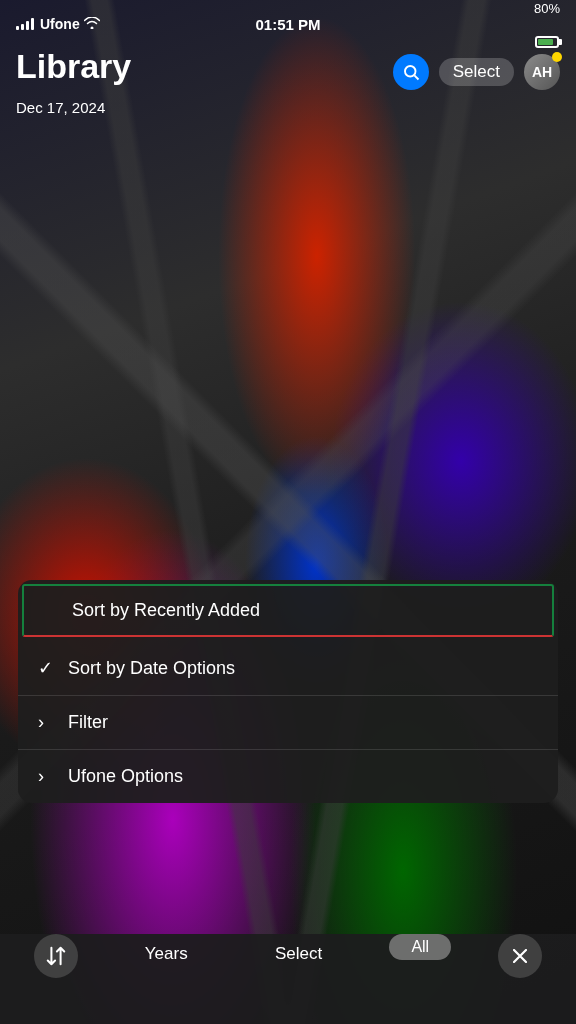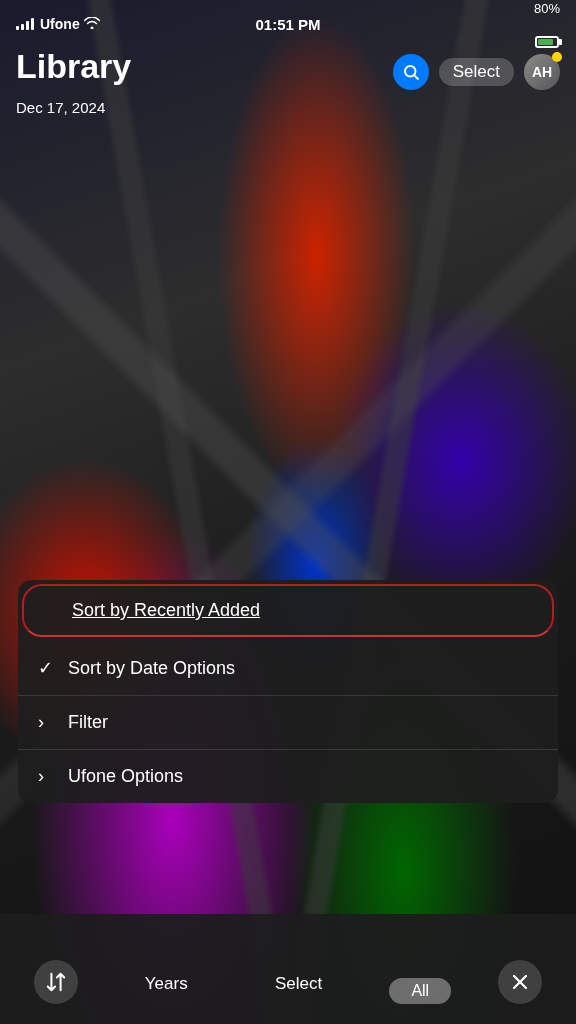--- a/index.html
+++ b/index.html
@@ -252,46 +252,45 @@
       cursor: pointer;
       border-bottom: 1px solid rgba(255,255,255,0.12);
       position: relative;
     }
 
     .dropdown-item:last-child {
       border-bottom: none;
     }
 
     .dropdown-item.active {
-      border: 2px solid #b91c1c;
-      border-radius: 20px;
+      border: 2px solid #15803d;
+      border-radius: 3px;
       margin: 4px;
       padding: 14px 18px;
       border-bottom: 2px solid #cc3333;
-      text-decoration: underline;
     }
 
     .dropdown-item .prefix {
       margin-right: 10px;
       font-size: 18px;
       color: #fff;
       width: 20px;
     }
 
     
     .bottom-toolbar {
       position: absolute;
       bottom: 0;
       left: 0;
       right: 0;
-      height: 110px;
+      height: 90px;
       background: rgba(28, 28, 30, 0.95);
       z-index: 20;
       display: flex;
-      align-items: flex-end;
+      align-items: flex-start;
       justify-content: space-around;
       padding: 0 10px 20px;
       margin-top: 46px;
     }
 
     .toolbar-btn {
       display: flex;
       align-items: center;
       justify-content: center;
       cursor: pointer;

